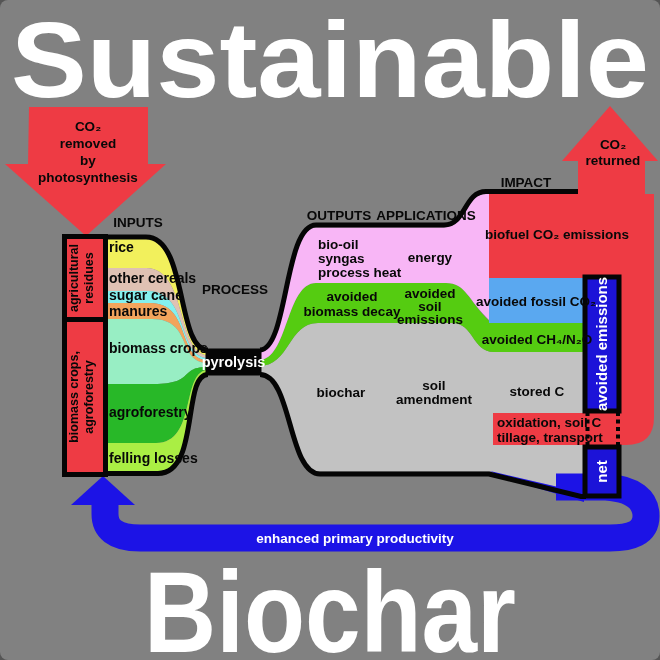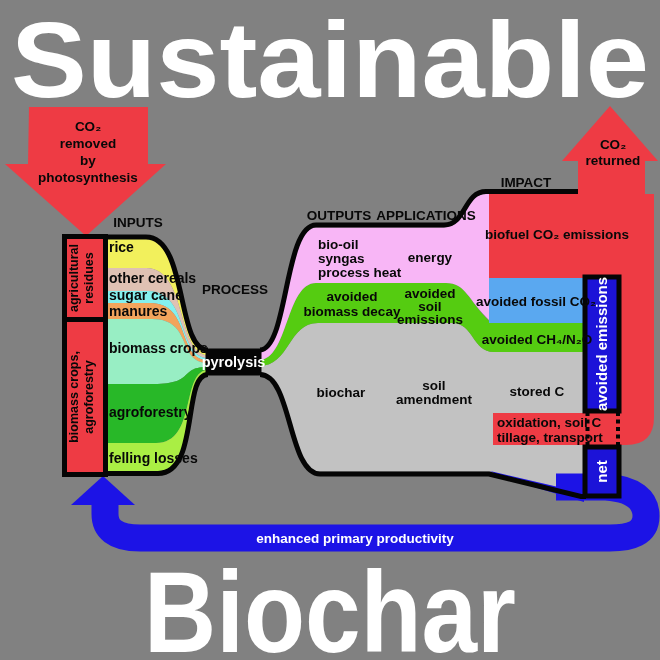--- a/index.html
+++ b/index.html
@@ -1,16 +1,16 @@
 <!DOCTYPE html>
 <html><head>
 <meta charset="utf-8">
 <style>
   html,body{margin:0;padding:0;background:#555;}
-  .stage{width:660px;height:660px;position:relative;overflow:hidden;}
+  .stage{width:660px;height:660px;position:relative;overflow:hidden;border-radius:8px;}
   svg{display:block;}
   text{font-family:"Liberation Sans","DejaVu Sans",sans-serif;}
   .lbl{font-weight:bold;fill:#080808;}
   .wlbl{font-weight:bold;fill:#ffffff;}
   .title{font-weight:bold;fill:#ffffff;}
 </style>
 </head>
 <body>
 
 <div class="stage">

